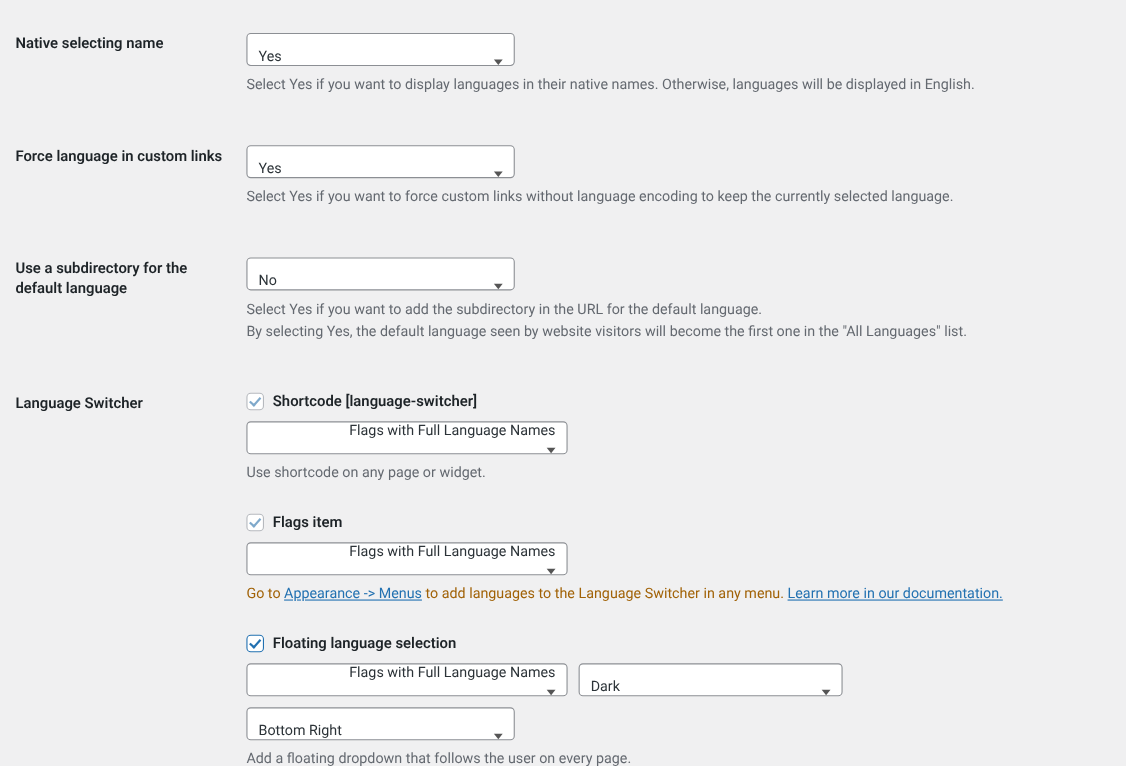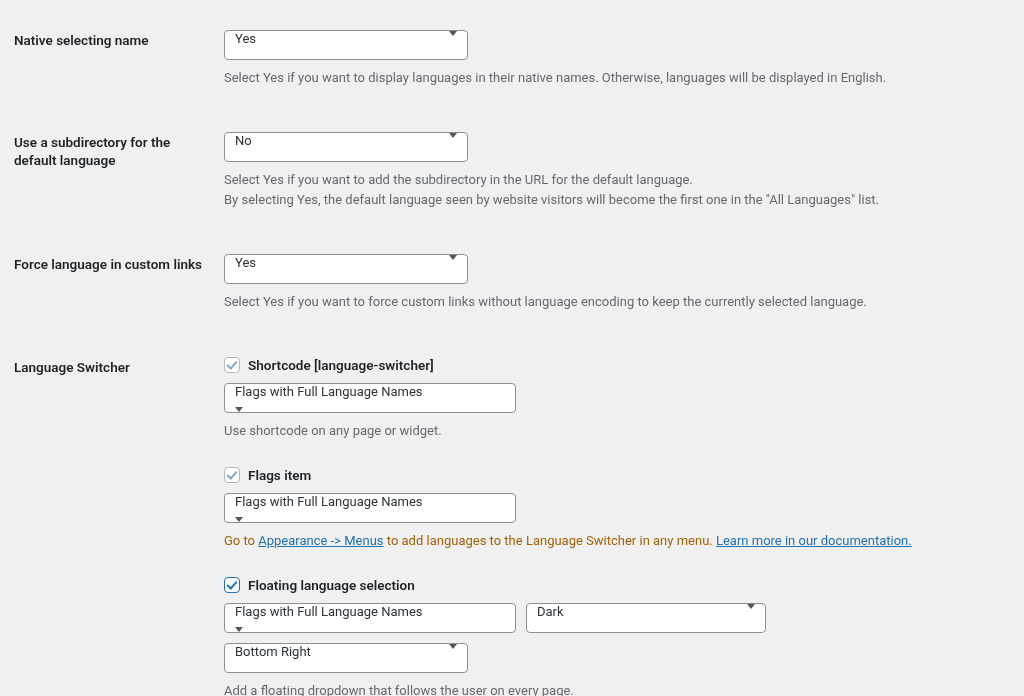--- a/index.html
+++ b/index.html
@@ -30,21 +30,21 @@
     padding: 12px 10px 32px 0;
   }
   th.label {
     font-weight: 600;
     font-size: 13.5px;
     line-height: 1.3;
     color: #1d2327;
   }
   .select {
     display: inline-flex;
-    align-items: flex-start;
+    align-items: flex-end;
     justify-content: space-between;
     width: 244px;
     height: 30px;
     background: #fff;
     border: 1px solid #8c8f94;
     border-radius: 4px;
     padding: 0 10px 0 10px;
     box-sizing: border-box;
     font-size: 13px;
     color: #2c3338;
@@ -145,41 +145,41 @@
       <td>
         <div class="select">
           <span>Yes</span>
           <span class="caret"></span>
         </div>
         <div class="desc">Select Yes if you want to display languages in their native names. Otherwise, languages will be displayed in English.</div>
       </td>
     </tr>
 
     <tr>
+      <th class="label">Force language in custom links</th>
+      <td>
+        <div class="select">
+          <span>Yes</span>
+          <span class="caret"></span>
+        </div>
+        <div class="desc">Select Yes if you want to force custom links without language encoding to keep the currently selected language.</div>
+      </td>
+    </tr>
+
+    <tr>
       <th class="label">Use a subdirectory for the default language</th>
       <td>
         <div class="select">
           <span>No</span>
           <span class="caret"></span>
         </div>
         <div class="desc">
           <span>Select Yes if you want to add the subdirectory in the URL for the default language.</span><br>
           <span>By selecting Yes, the default language seen by website visitors will become the first one in the "All Languages" list.</span>
         </div>
-      </td>
-    </tr>
-
-    <tr>
-      <th class="label">Force language in custom links</th>
-      <td>
-        <div class="select">
-          <span>Yes</span>
-          <span class="caret"></span>
-        </div>
-        <div class="desc">Select Yes if you want to force custom links without language encoding to keep the currently selected language.</div>
       </td>
     </tr>
 
     <tr>
       <th class="label">Language Switcher</th>
       <td>
 
         <div class="section">
           <label class="chk">
             <span class="chkbox ghost checked"></span>

